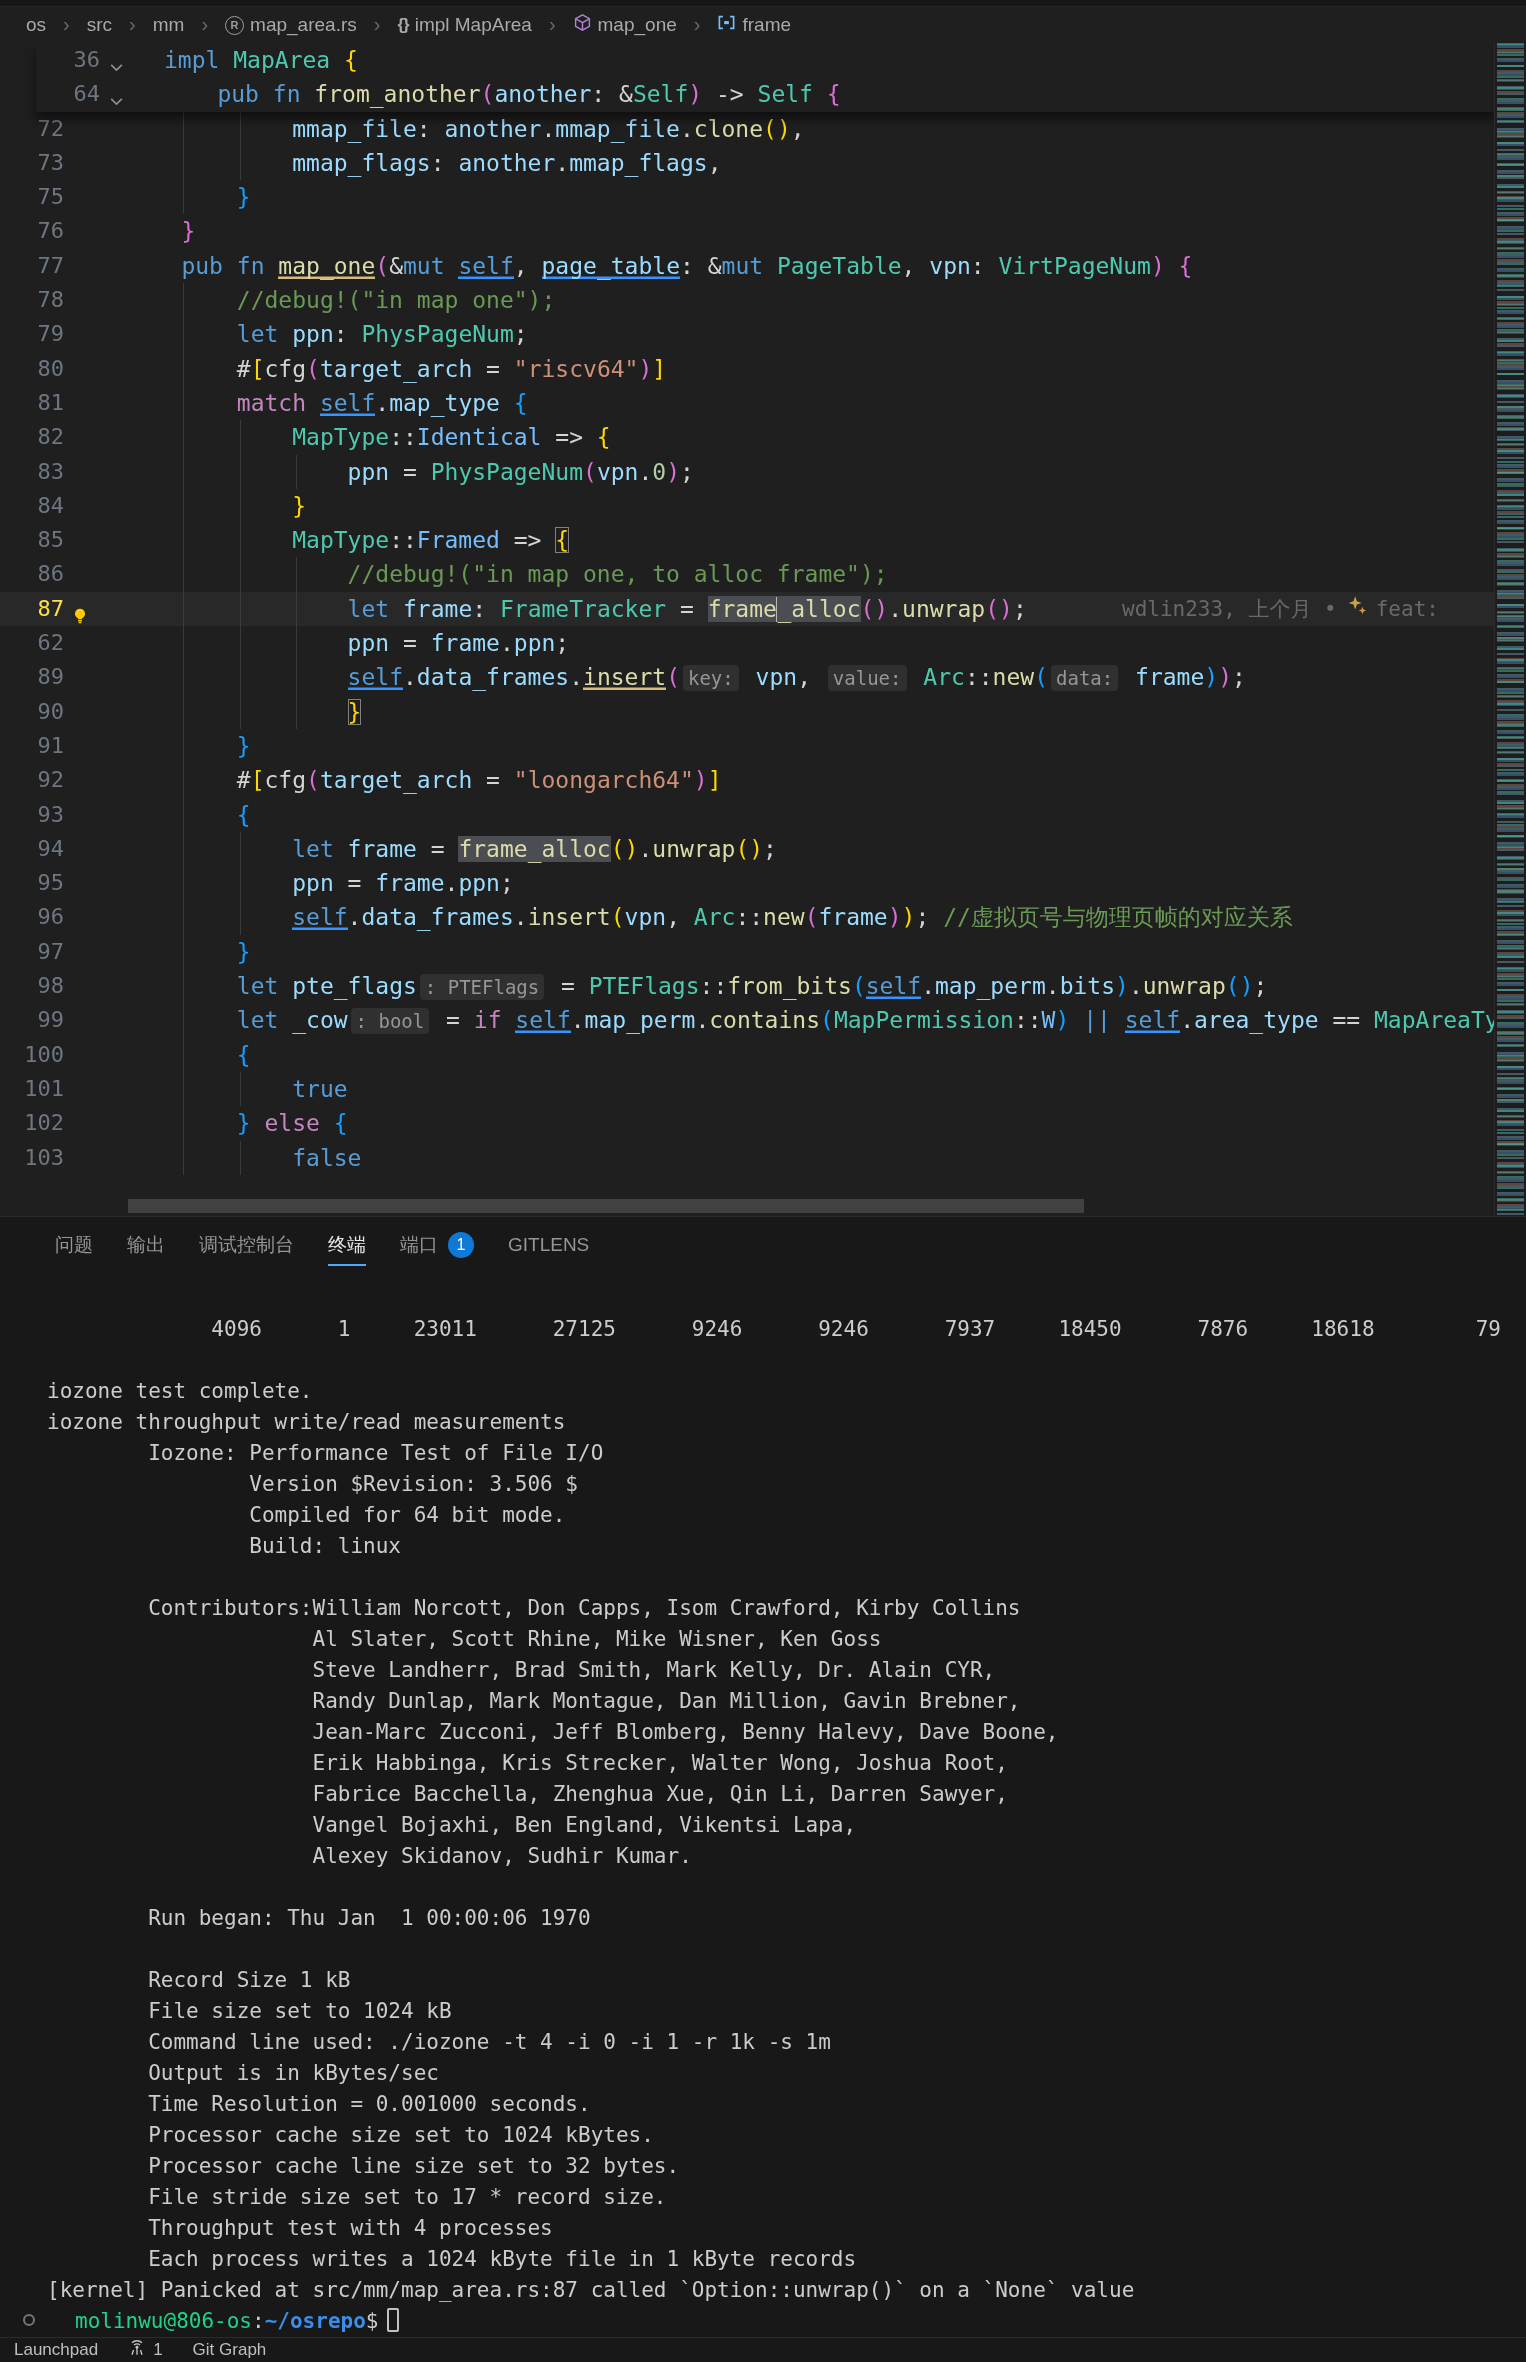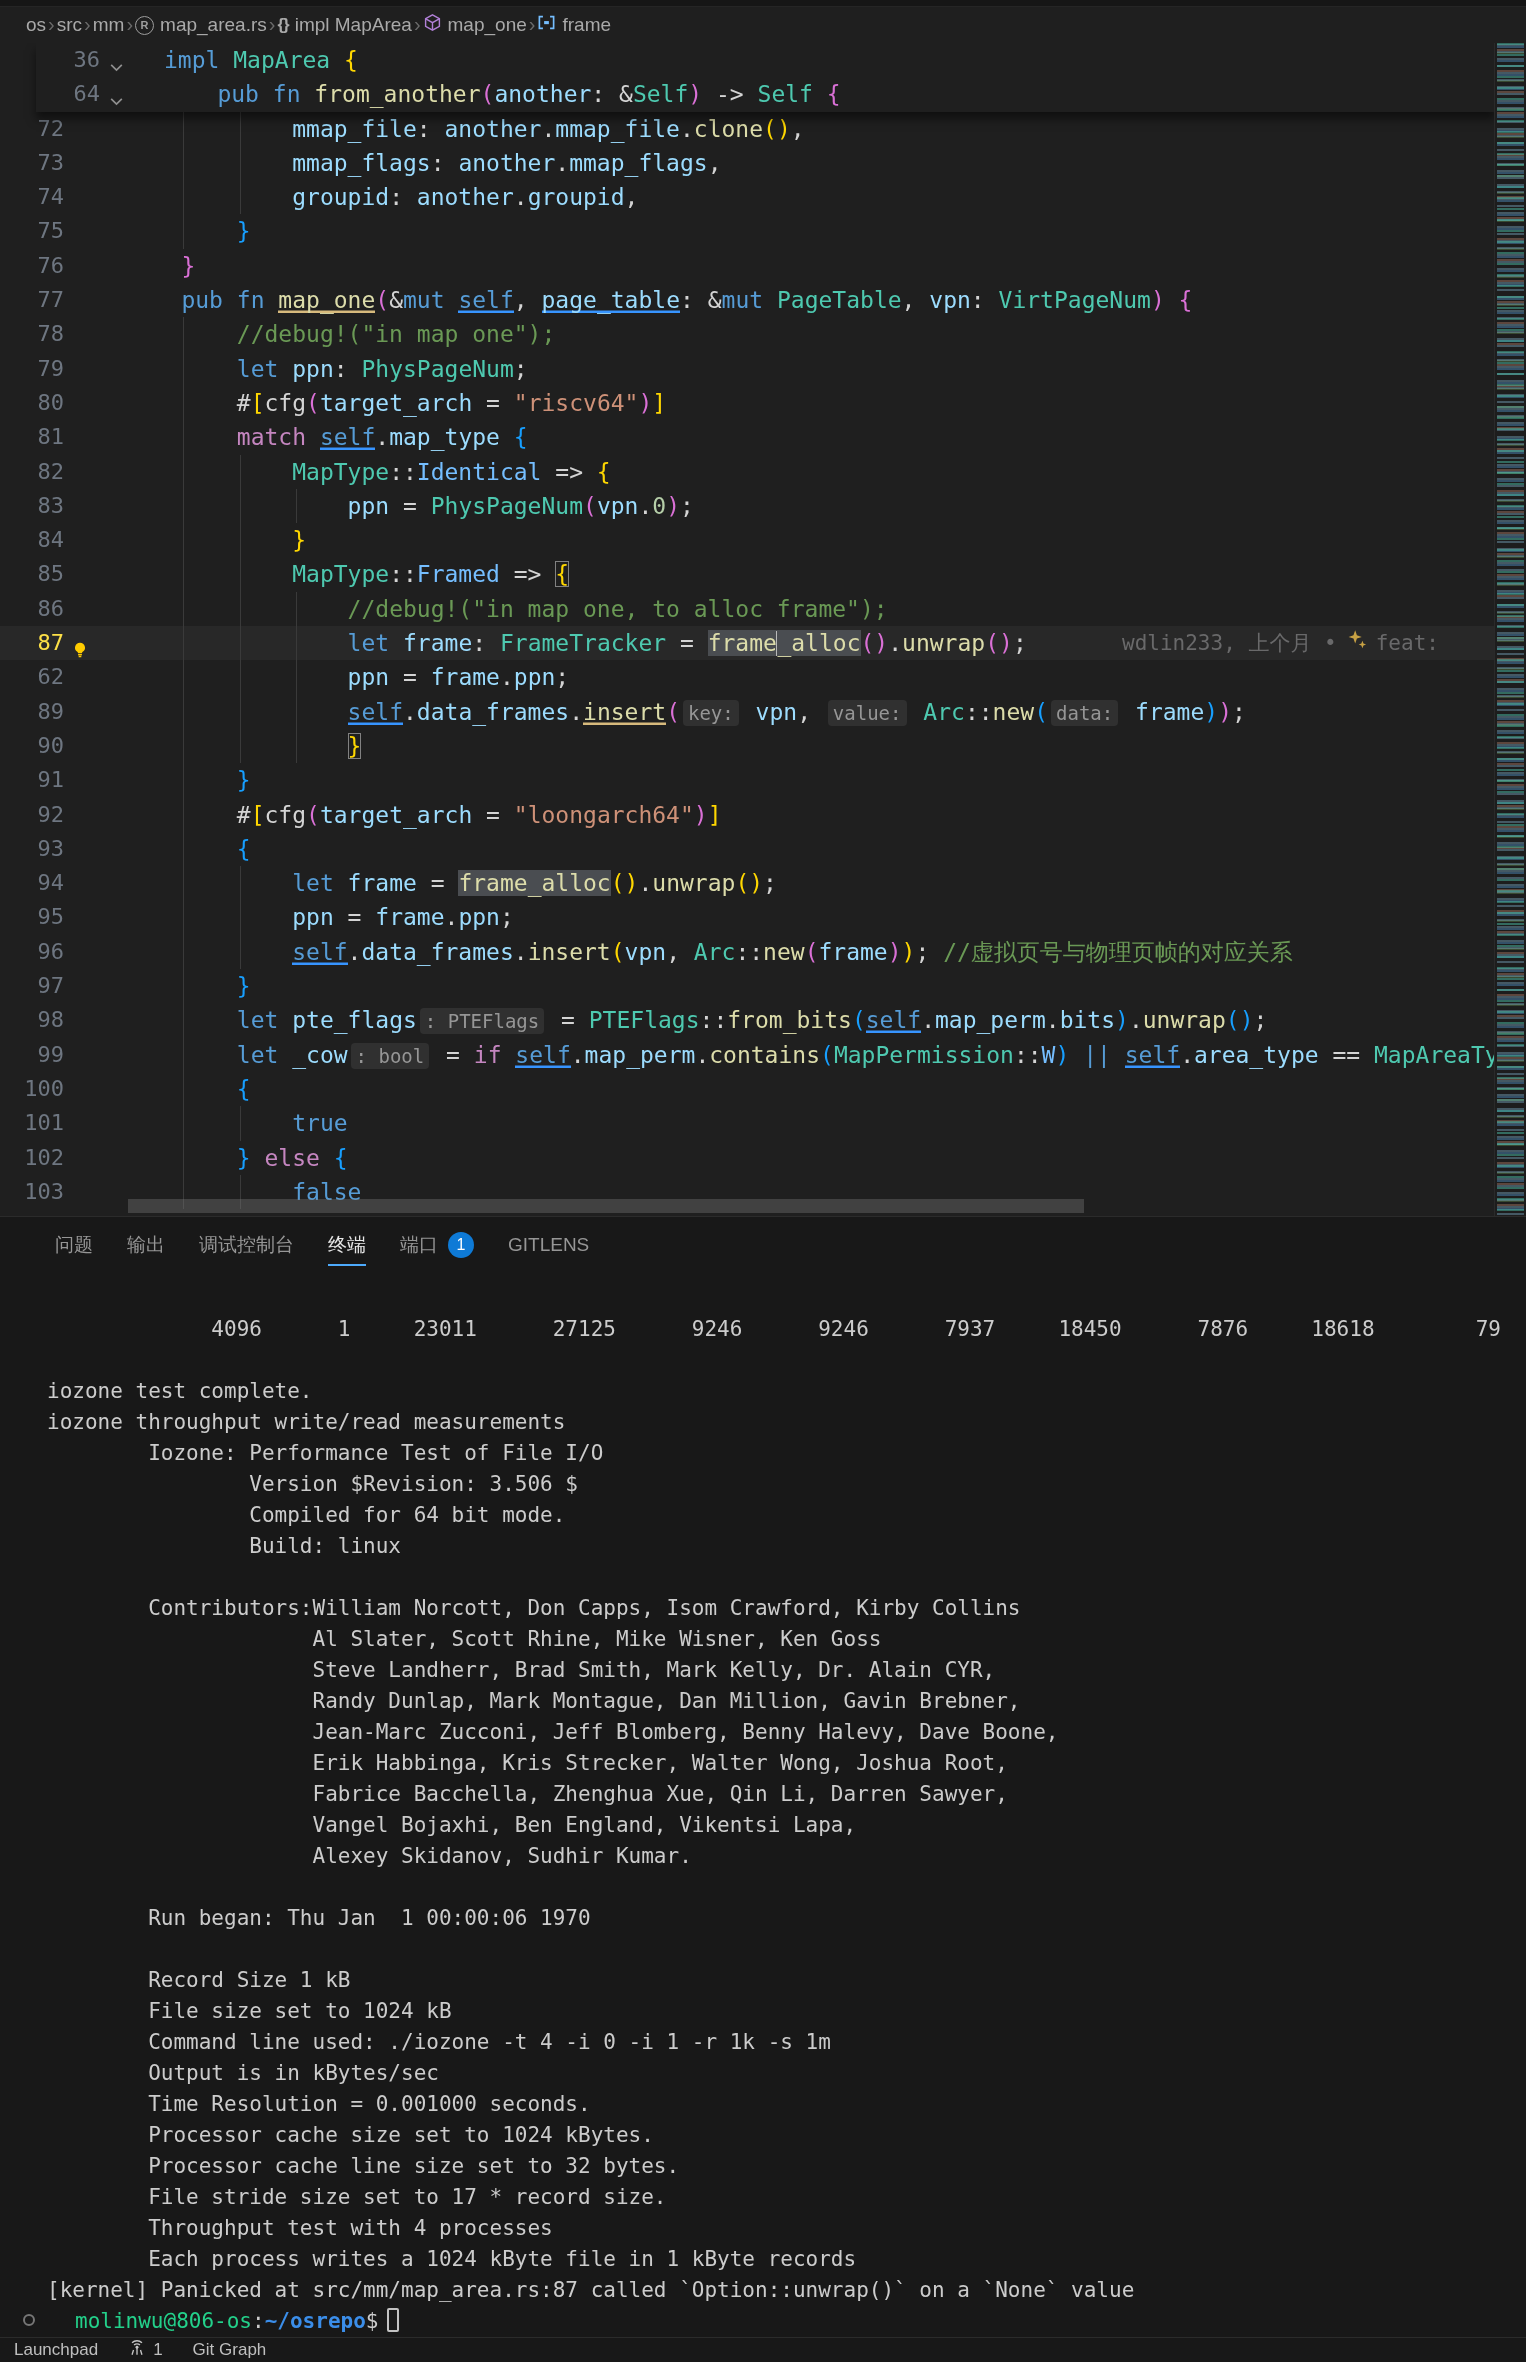--- a/index.html
+++ b/index.html
@@ -6,21 +6,21 @@
   body{
     width:1526px;height:2362px;position:relative;overflow:hidden;
     background:var(--bg-editor,#1f1f1f);
     font-family:"Liberation Sans", sans-serif;
     -webkit-font-smoothing:antialiased;
   }
   
   .topsliver{height:6px;background:#161616;border-bottom:1px solid #252525;}
   
   .breadcrumb{height:36px;display:flex;align-items:center;padding-left:26px;
-    background:var(--bg-editor);color:#a9a9a9;font-size:19px;gap:0;white-space:nowrap;}
+    background:var(--bg-editor);color:#a9a9a9;font-size:19px;gap:15px;white-space:nowrap;}
   .bc-item{display:inline-flex;align-items:center;gap:6px;cursor:pointer;}
   .bc-sep{color:#6a6a6a;font-size:20px;padding:0 2px;transform:translateY(-1px);}
   .rust-icon{display:inline-flex;align-items:center;justify-content:center;width:17px;height:17px;
     border:1.5px solid #9d9d9d;border-radius:50%;color:#9d9d9d;font-size:11px;font-weight:bold;}
   .braces-icon{color:#a9a9a9;font-size:17px;font-weight:bold;letter-spacing:-1px;}
   
   .editor{position:relative;height:1173px;background:var(--bg-editor);overflow:hidden;}
   .code-scroll{position:absolute;top:0;left:0;right:31px;bottom:0;overflow:hidden;}
   .sticky{position:absolute;top:0;left:0;right:0;z-index:4;background:var(--bg-editor);
     box-shadow:0 7px 9px rgba(0,0,0,.5);margin-left:36px;}
@@ -137,21 +137,20 @@
         </svg></span>
       <span>frame</span>
     </span>
   </div>
 
 <div class="editor">
   <div class="code-scroll">
     <div class="code-body" id="code-body">
         <div class="code-line"><div class="gutter"><span class="ln">72</span></div><span class="code"><span class="indent" style="width: 164.2px;"></span><span class="tk-var">mmap_file</span><span class="tk-punc">: </span><span class="tk-var">another</span><span class="tk-punc">.</span><span class="tk-var">mmap_file</span><span class="tk-punc">.</span><span class="tk-fn">clone</span><span class="tk-b1">()</span><span class="tk-punc">,</span></span></div>
         <div class="code-line"><div class="gutter"><span class="ln">73</span></div><span class="code"><span class="indent" style="width: 164.2px;"></span><span class="tk-var">mmap_flags</span><span class="tk-punc">: </span><span class="tk-var">another</span><span class="tk-punc">.</span><span class="tk-var">mmap_flags</span><span class="tk-punc">,</span></span></div>
-        <div class="code-line"><div class="gutter"><span class="ln">74</span></div><span class="code"><span class="indent" style="width: 164.2px;"></span><span class="tk-var">groupid</span><span class="tk-punc">: </span><span class="tk-var">another</span><span class="tk-punc">.</span><span class="tk-var">groupid</span><span class="tk-punc">,</span></span></div>
         <div class="code-line"><div class="gutter"><span class="ln">75</span></div><span class="code"><span class="indent" style="width: 108.8px;"></span><span class="tk-b3">}</span></span></div>
         <div class="code-line"><div class="gutter"><span class="ln">76</span></div><span class="code"><span class="indent" style="width: 53.4px;"></span><span class="tk-b2">}</span></span></div>
         <div class="code-line"><div class="gutter"><span class="ln">77</span></div><span class="code"><span class="indent" style="width: 53.4px;"></span><span class="tk-kw">pub</span><span class="tk-plain"> </span><span class="tk-kw">fn</span><span class="tk-plain"> </span><span class="tk-fn ul-gold">map_one</span><span class="tk-b2">(</span><span class="tk-punc">&amp;</span><span class="tk-kw">mut</span><span class="tk-plain"> </span><span class="tk-kw ul-blue">self</span><span class="tk-punc">, </span><span class="tk-var ul-blue">page_table</span><span class="tk-punc">: </span><span class="tk-punc">&amp;</span><span class="tk-kw">mut</span><span class="tk-plain"> </span><span class="tk-type">PageTable</span><span class="tk-punc">, </span><span class="tk-var">vpn</span><span class="tk-punc">: </span><span class="tk-type">VirtPageNum</span><span class="tk-b2">)</span><span class="tk-plain"> </span><span class="tk-b2">{</span></span></div>
         <div class="code-line"><div class="gutter"><span class="ln">78</span></div><span class="code"><span class="indent" style="width: 108.8px;"></span><span class="tk-com">//debug!("in map one");</span></span></div>
         <div class="code-line"><div class="gutter"><span class="ln">79</span></div><span class="code"><span class="indent" style="width: 108.8px;"></span><span class="tk-kw">let</span><span class="tk-plain"> </span><span class="tk-var">ppn</span><span class="tk-punc">: </span><span class="tk-type">PhysPageNum</span><span class="tk-punc">;</span></span></div>
         <div class="code-line"><div class="gutter"><span class="ln">80</span></div><span class="code"><span class="indent" style="width: 108.8px;"></span><span class="tk-punc">#</span><span class="tk-b1">[</span><span class="tk-punc">cfg</span><span class="tk-b2">(</span><span class="tk-var">target_arch</span><span class="tk-punc"> = </span><span class="tk-str">"riscv64"</span><span class="tk-b2">)</span><span class="tk-b1">]</span></span></div>
         <div class="code-line"><div class="gutter"><span class="ln">81</span></div><span class="code"><span class="indent" style="width: 108.8px;"></span><span class="tk-ctrl">match</span><span class="tk-plain"> </span><span class="tk-kw ul-blue">self</span><span class="tk-punc">.</span><span class="tk-var">map_type</span><span class="tk-plain"> </span><span class="tk-b3">{</span></span></div>
         <div class="code-line"><div class="gutter"><span class="ln">82</span></div><span class="code"><span class="indent" style="width: 164.2px;"></span><span class="tk-type">MapType</span><span class="tk-punc">::</span><span class="tk-enum">Identical</span><span class="tk-punc"> =&gt; </span><span class="tk-b1">{</span></span></div>
         <div class="code-line"><div class="gutter"><span class="ln">83</span></div><span class="code"><span class="indent" style="width: 219.6px;"></span><span class="tk-var">ppn</span><span class="tk-punc"> = </span><span class="tk-type">PhysPageNum</span><span class="tk-b2">(</span><span class="tk-var">vpn</span><span class="tk-punc">.</span><span class="tk-num">0</span><span class="tk-b2">)</span><span class="tk-punc">;</span></span></div>
         <div class="code-line"><div class="gutter"><span class="ln">84</span></div><span class="code"><span class="indent" style="width: 164.2px;"></span><span class="tk-b1">}</span></span></div>

